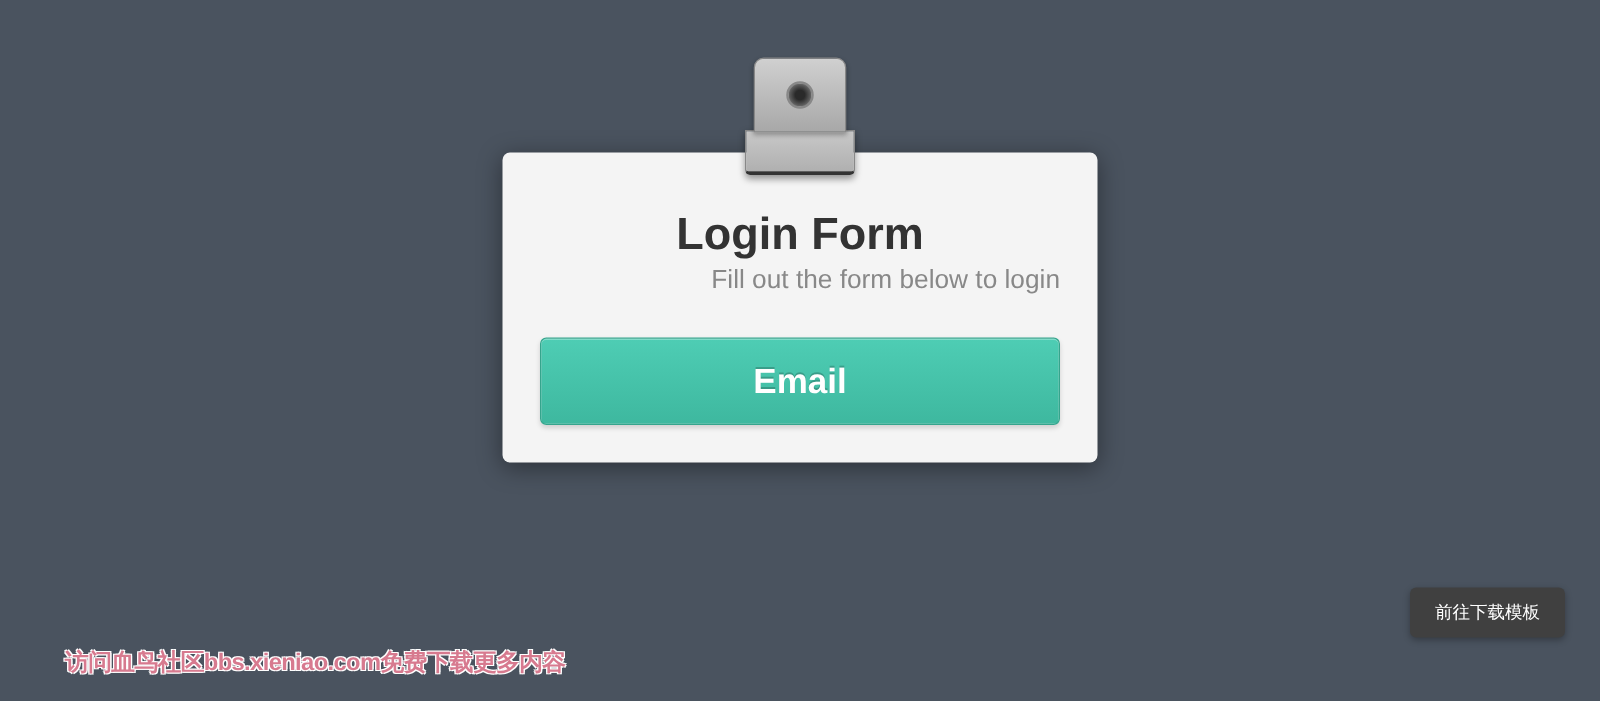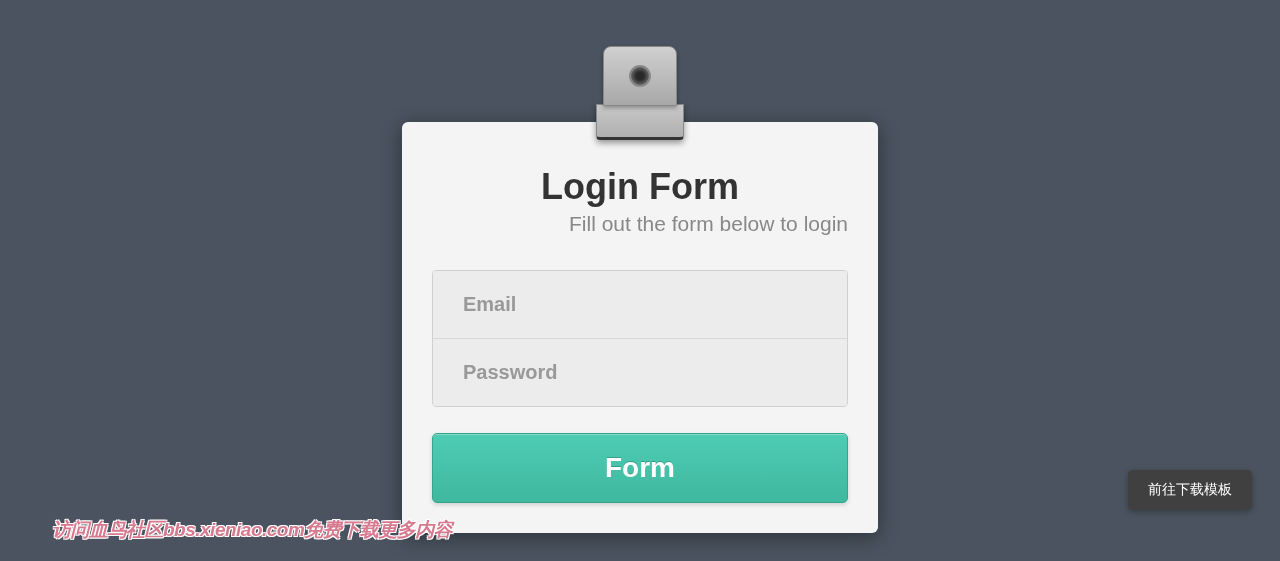--- a/index.html
+++ b/index.html
@@ -131,21 +131,20 @@
     }
     
     .watermark {
       position: absolute;
       bottom: 18px;
       left: 52px;
       font-size: 19px;
       font-weight: 700;
       color: #d77a8f;
       text-shadow: 1px 1px 0 #fff, -1px -1px 0 #fff, 1px -1px 0 #fff, -1px 1px 0 #fff;
-      font-style: italic;
       letter-spacing: -0.5px;
     }
     
     .download-button {
       position: absolute;
       right: 28px;
       bottom: 51px;
       background: #404040;
       color: #fff;
       border: none;
@@ -163,23 +162,19 @@
   <div class="clip-top">
     <div class="clip-hole"></div>
   </div>
   <div class="clip-bottom"></div>
 </div>
 
 <div class="login-card">
   <h1 class="form-title">Login Form</h1>
   <p class="form-subtitle">Fill out the form below to login</p>
   
-  <div class="input-group">
-    <input type="text" class="text-input" placeholder="Email" style="">
-    <input type="password" class="text-input" placeholder="Password" style="">
-  </div>
   
-  <button class="login-button">Form</button>
+  <button class="login-button">Email</button>
 </div>
 
 <div class="watermark">访问血鸟社区bbs.xieniao.com免费下载更多内容</div>
 
 <button class="download-button">前往下载模板</button>
 
 </body></html>

